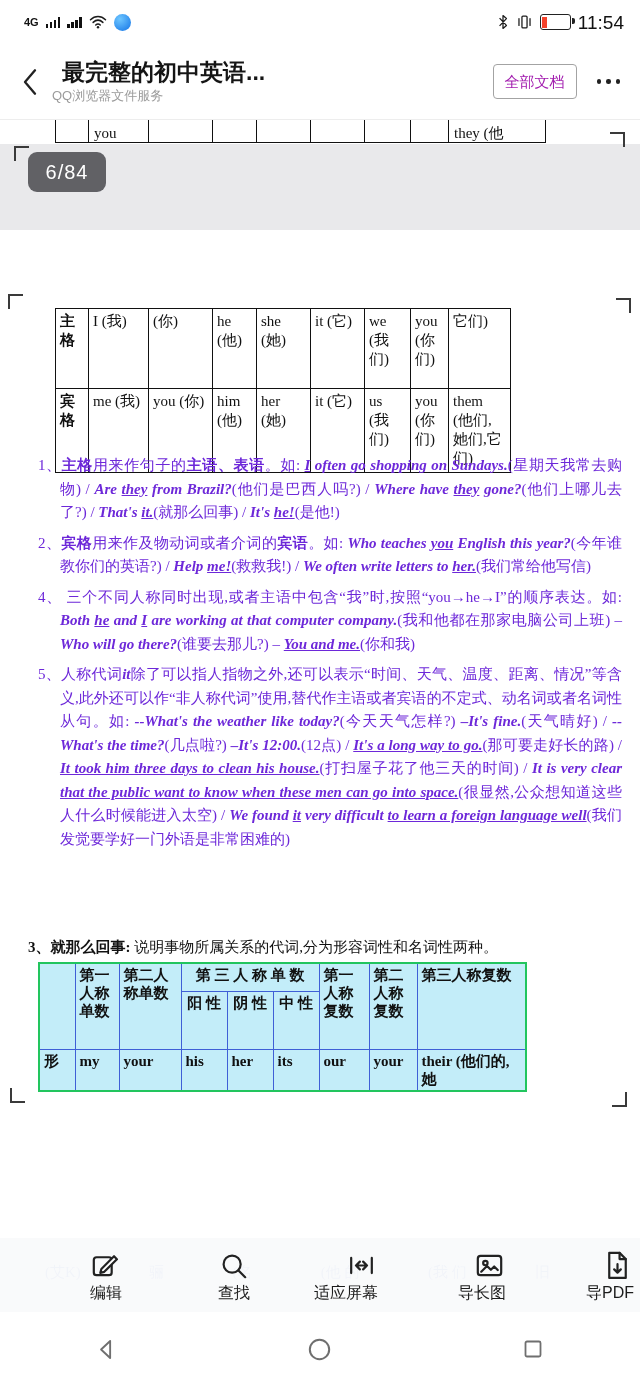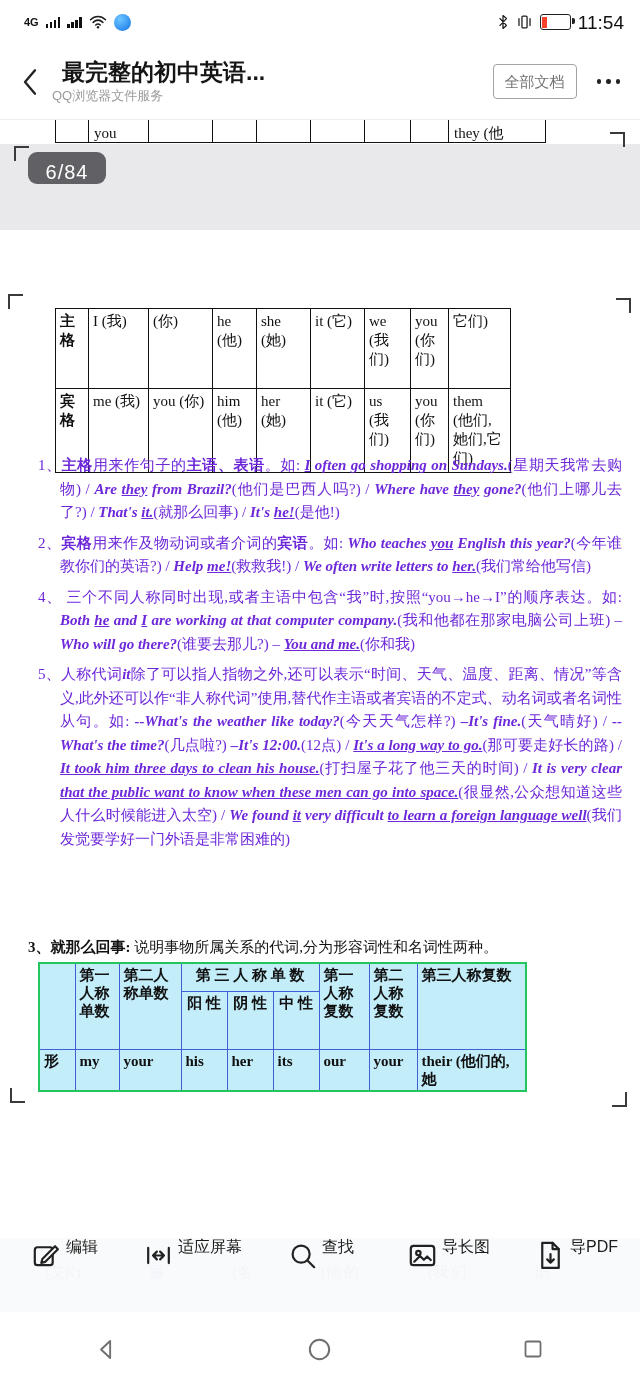--- a/index.html
+++ b/index.html
@@ -28,30 +28,30 @@
   
   .hdr{position:absolute;top:44px;left:0;right:0;height:76px;background:#fff;
        display:flex;align-items:center;padding:0 16px;box-sizing:border-box;
        border-bottom:1px solid #ededed;}
   .back{background:none;border:none;padding:4px;cursor:pointer;display:flex;align-items:center;}
   .titles{margin-left:8px;flex:1;min-width:0;}
   .title{font:700 23px/1.15 "Liberation Sans",sans-serif;color:#151515;
          white-space:nowrap;overflow:hidden;margin-left:10px;}
   .subtitle{font:13px/1.2 "Liberation Sans",sans-serif;color:#9b9b9b;margin-top:3px;}
   .alldocs{border:1px solid #a3a3a3;border-radius:4px;background:#fff;
-           padding:9px 11px;font:15px/1 "Liberation Sans",sans-serif;color:#737373;
+           padding:9px 11px;font:15px/1 "Liberation Sans",sans-serif;color:#a21caf;
            margin-right:16px;cursor:pointer;}
   .dots{display:flex;gap:5px;padding:12px 4px;background:none;border:none;cursor:pointer;}
   .dots i{width:4.5px;height:4.5px;border-radius:50%;background:#222;display:block;}
 
   
   .strip-band{position:absolute;top:120px;left:0;right:0;height:24px;background:#fff;}
   .gray-band{position:absolute;top:144px;left:0;right:0;height:86px;background:#e9e9eb;}
   .page{position:absolute;top:230px;left:0;right:0;bottom:0;background:#fff;}
-  .badge{position:absolute;left:28px;top:152px;width:78px;height:32px;
+  .badge{position:absolute;left:28px;top:152px;width:78px;height:40px;
          background:rgba(77,77,82,.88);border-radius:9px;color:#fff;text-align:center;
          font:20px/40px "Liberation Sans",sans-serif;letter-spacing:1px;z-index:2;}
   .mark{position:absolute;width:13px;height:13px;z-index:2;}
   .tl{border-top:2px solid #3a3a3a;border-left:2px solid #3a3a3a;}
   .tr{border-top:2px solid #3a3a3a;border-right:2px solid #3a3a3a;}
   .bl{border-bottom:2px solid #3a3a3a;border-left:2px solid #3a3a3a;}
   .br{border-bottom:2px solid #3a3a3a;border-right:2px solid #3a3a3a;}
 
   table{border-collapse:collapse;table-layout:fixed;}
   .tstrip{position:absolute;left:55px;top:120px;width:490px;
@@ -88,21 +88,21 @@
   .mid{vertical-align:middle;}
   .vals td{font-weight:700;}
   .vals td:first-child{font-weight:700;}
 
   
   .bleed{position:absolute;left:45px;top:1262px;width:505px;display:flex;
          justify-content:space-between;z-index:2;
          font:15px/1.4 "Liberation Serif","DejaVu Serif",serif;color:#3a57c4;opacity:.32;}
   .toolbar{position:absolute;left:0;right:0;top:1238px;height:74px;z-index:3;
            background:rgba(248,249,250,.88);display:flex;}
-  .tb-item{flex:1;display:flex;flex-direction:row;align-items:flex-start;
+  .tb-item{flex:1;display:flex;flex-direction:column;align-items:flex-end;
            justify-content:center;gap:3px;background:none;border:none;cursor:pointer;}
   .tb-item svg{width:33px;height:33px;}
   .tb-label{font:16px/1 "Liberation Sans",sans-serif;color:#1c1c1c;}
   .navbar{position:absolute;left:0;right:0;top:1312px;height:74px;background:#fff;
           z-index:4;display:flex;}
   .nav-btn{flex:1;display:flex;align-items:center;justify-content:center;
            background:none;border:none;cursor:pointer;}
 </style>
 </head>
 <body>
@@ -302,31 +302,31 @@
 
   <div class="toolbar">
     <button class="tb-item">
       <svg viewBox="0 0 24 24" fill="none" stroke="#222" stroke-width="1.6" stroke-linejoin="round">
         <rect x="3.5" y="6" width="13" height="13" rx="2"></rect>
         <path d="M9 14.5 L18.2 5.3 l2.1 2.1 L11.1 16.6 l-2.9 0.8 z" fill="#fff"></path>
       </svg>
       <span class="tb-label">编辑</span>
     </button>
     <button class="tb-item">
-      <svg viewBox="0 0 24 24" fill="none" stroke="#222" stroke-width="1.6" stroke-linecap="round" stroke-linejoin="round">
-        <path d="M4.5 6.5 v11 M19.5 6.5 v11 M8 12 h8 M10.8 9.2 L8 12 l2.8 2.8 M13.2 9.2 L16 12 l-2.8 2.8"></path>
-      </svg>
-      <span class="tb-label">适应屏幕</span>
-    </button>
-    <button class="tb-item">
       <svg viewBox="0 0 24 24" fill="none" stroke="#222" stroke-width="1.6" stroke-linecap="round">
         <circle cx="11" cy="11" r="6.2"></circle>
           <path d="M15.6 15.6 L20.5 20.5"></path>
       </svg>
       <span class="tb-label">查找</span>
+    </button>
+    <button class="tb-item">
+      <svg viewBox="0 0 24 24" fill="none" stroke="#222" stroke-width="1.6" stroke-linecap="round" stroke-linejoin="round">
+        <path d="M4.5 6.5 v11 M19.5 6.5 v11 M8 12 h8 M10.8 9.2 L8 12 l2.8 2.8 M13.2 9.2 L16 12 l-2.8 2.8"></path>
+      </svg>
+      <span class="tb-label">适应屏幕</span>
     </button>
     <button class="tb-item">
       <svg viewBox="0 0 24 24" fill="none" stroke="#222" stroke-width="1.6" stroke-linecap="round" stroke-linejoin="round">
         <rect x="3.5" y="5" width="17" height="14" rx="2"></rect>
         <circle cx="9" cy="10.2" r="1.6"></circle>
         <path d="M6 16.5 l4.2-4.2 2.8 2.8 2.4-2.4 2.6 2.6"></path>
       </svg>
       <span class="tb-label">导长图</span>
     </button>
     <button class="tb-item">

